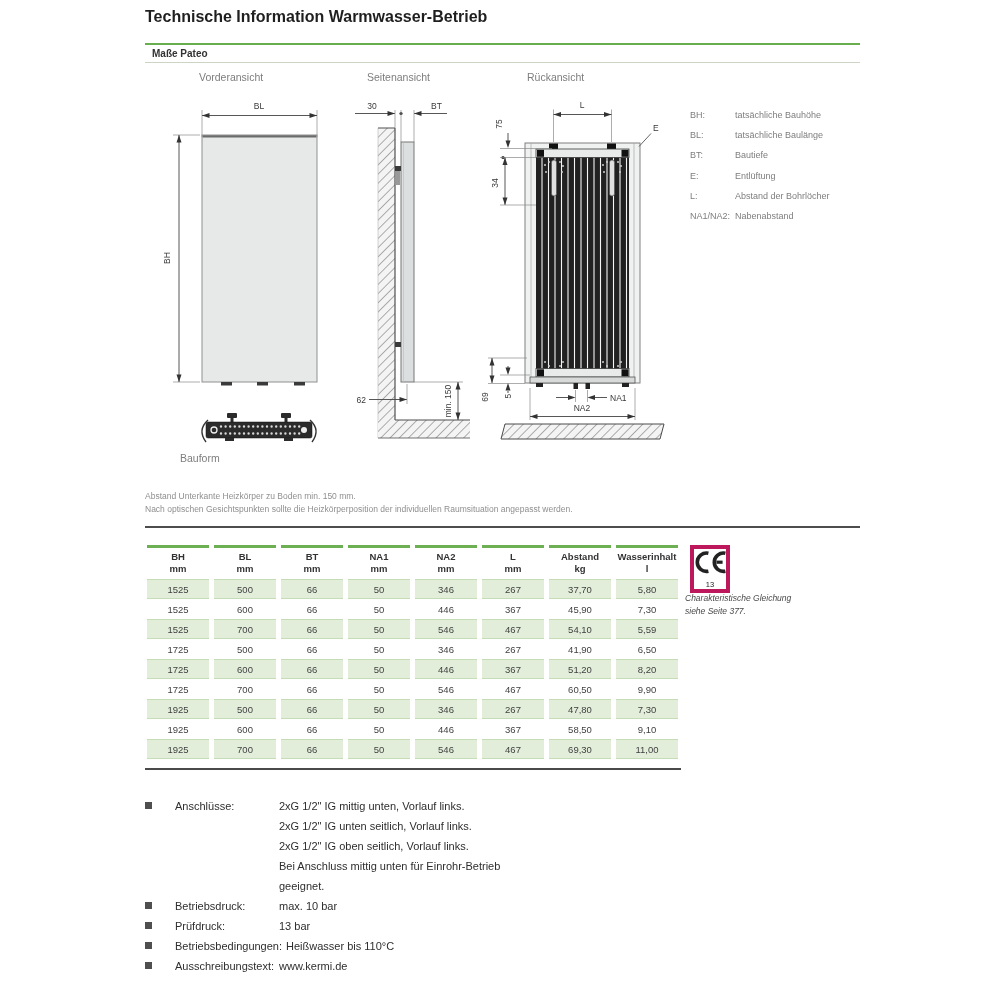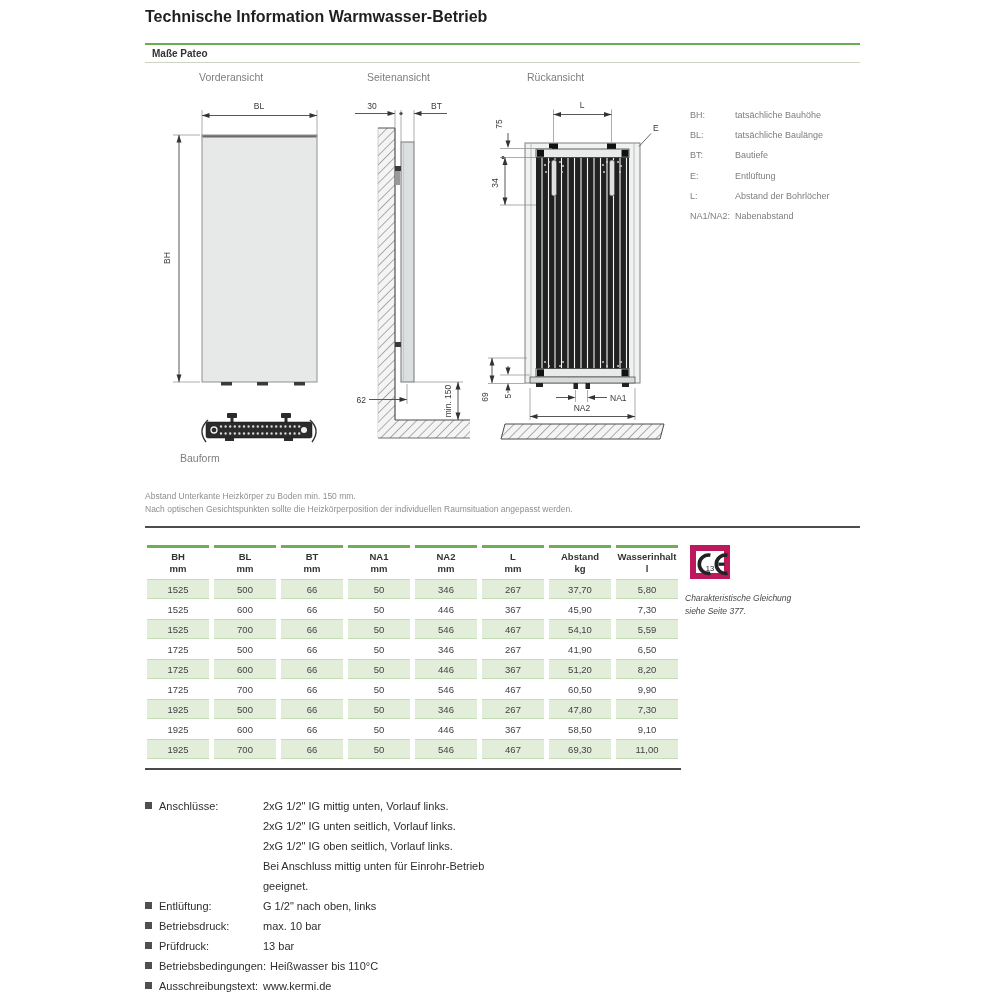--- a/index.html
+++ b/index.html
@@ -28,28 +28,28 @@
   .rule-dark { position:absolute; left:145px; top:526px; width:715px; height:2px; background:#4d4d4d; }
 
   .dims-table-wrap { position:absolute; left:142px; top:545px; width:541px; }
   table.dims { border-collapse:separate; border-spacing:5px 0; width:100%; table-layout:fixed; }
   table.dims th { border-top:3px solid #6cb053; font-size:9.5px; font-weight:bold; color:#333;
                   text-align:center; padding:3px 0 4px 0; line-height:12px; }
   table.dims td { font-size:9.5px; color:#3f3f3f; text-align:center; height:20px; vertical-align:middle; }
   table.dims tr.green td { background:#e2eeda; border-top:1px solid #c6dcb7; border-bottom:1px solid #c6dcb7; }
   .table-bottom-border { position:absolute; left:145px; top:768px; width:536px; height:2px; background:#4a4a4a; }
 
-  .ce-box { position:absolute; left:690px; top:545px; width:40px; height:34px; border:6px solid #be185d; background:#fff; }
+  .ce-box { position:absolute; left:690px; top:545px; width:40px; height:48px; border:4px solid #be185d; background:#fff; }
   .ce-num { position:absolute; left:0; bottom:0px; width:100%; text-align:center; font-size:7.5px; color:#222; }
   .ce-note { position:absolute; left:685px; top:592px; font-size:8.5px; color:#4a4a4a; line-height:12.5px;font-style:italic; }
 
   .specs { position:absolute; left:145px; top:796px; width:440px; font-size:11px; line-height:20px; color:#2e2e2e; }
   .spec-row { display:flex; align-items:flex-start; }
   .spec-bullet { width:7px; height:7px; background:#4f4f4f; margin-top:6px; flex:0 0 auto; }
-  .spec-label { margin-left:7px; min-width:104px; white-space:nowrap; padding-right:4px; }
+  .spec-label { margin-left:23px; min-width:104px; white-space:nowrap; padding-right:4px; }
   .spec-values { flex:1; }
 </style>
 </head>
 <body>
 
 <div class="page">
 
   <div class="doc-title">Technische Information Warmwasser-Betrieb</div>
   <div class="rule-green"></div>
   <div class="section-bar-title">Maße Pateo</div>
@@ -446,27 +446,20 @@
       <span class="spec-values">
         <div>2xG 1/2" IG mittig unten, Vorlauf links.</div>
         <div>2xG 1/2" IG unten seitlich, Vorlauf links.</div>
         <div>2xG 1/2" IG oben seitlich, Vorlauf links.</div>
         <div>Bei Anschluss mittig unten für Einrohr-Betrieb</div>
         <div>geeignet.</div>
       </span>
     </div>
     <div class="spec-row">
       <span class="spec-bullet"></span>
-      <span class="spec-label">Entlüftung:</span>
-      <span class="spec-values">
-          <div>G 1/2" nach oben, links</div>
-        </span>
-    </div>
-    <div class="spec-row">
-      <span class="spec-bullet"></span>
       <span class="spec-label">Betriebsdruck:</span>
       <span class="spec-values">
           <div>max. 10 bar</div>
         </span>
     </div>
     <div class="spec-row">
       <span class="spec-bullet"></span>
       <span class="spec-label">Prüfdruck:</span>
       <span class="spec-values">
           <div>13 bar</div>

